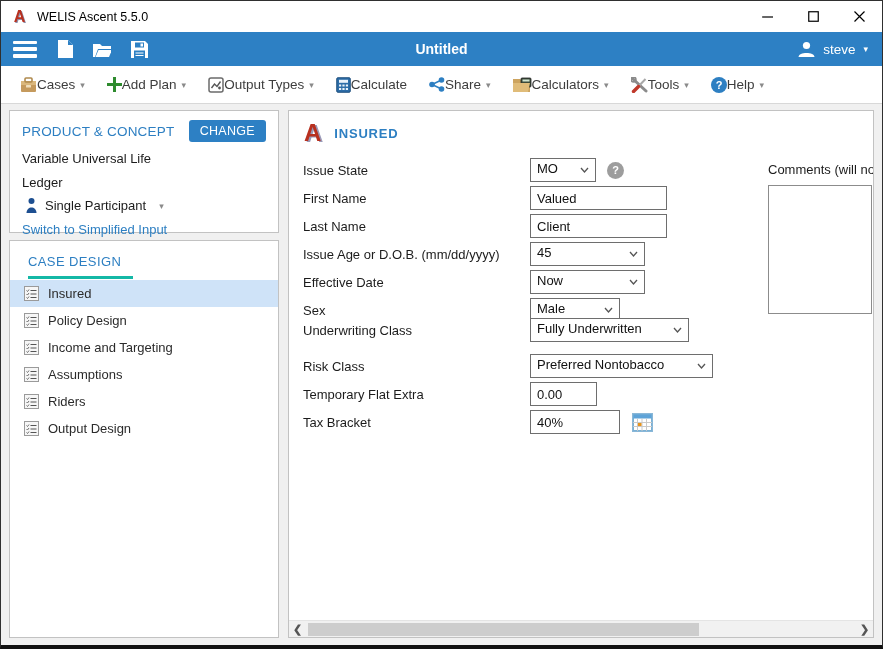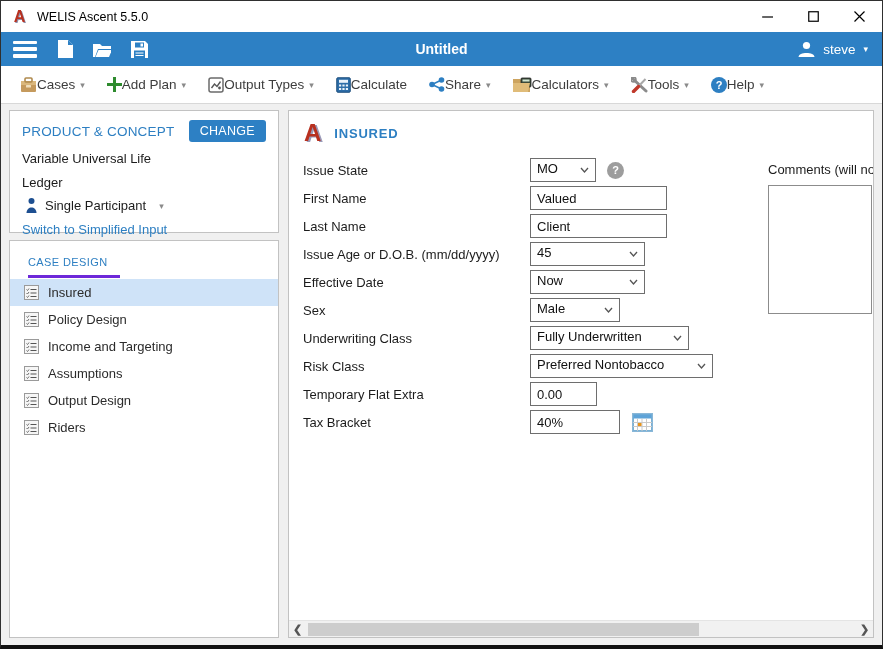--- a/index.html
+++ b/index.html
@@ -67,22 +67,22 @@
     font-size: 12.5px; font-family: "Liberation Sans", sans-serif;
     padding: 4px 11px; letter-spacing: .3px;
   }
   .pc-line { margin-top: 9px; font-size: 13px; color: #1c1c1c; }
   .participant-row { margin-top: 8px; display: flex; align-items: center; gap: 8px; padding-left: 4px; }
   .link { color: #2d7fc2; margin-top: 9px; font-size: 13px; cursor: pointer; }
   
   .casedesign-panel { left: 8px; top: 136px; width: 270px; height: 398px; padding-top: 13px; }
   .cd-title {
     display: inline-block; margin-left: 18px; color: #2d7fc2;
-    font-size: 11px; letter-spacing: .4px;
-    border-bottom: 3px solid #6d28d9; padding-bottom: 7px; padding-right: 12px;
+    font-size: 13px; letter-spacing: .4px;
+    border-bottom: 3px solid #14b8a6; padding-bottom: 7px; padding-right: 12px;
   }
   .cd-list { margin-top: 1px; }
   .cd-item { height: 27px; display: flex; align-items: center; gap: 9px; padding-left: 14px; color: #2b2b2b; }
   .cd-item.selected { background: #cfe3f8; }
   
   .main-panel { left: 287px; top: 6px; width: 586px; height: 528px; overflow: hidden; }
   .mp-head { position: absolute; left: 15px; top: 10px; display: flex; align-items: center; gap: 13px; }
   .mp-logo {
     font-weight: bold; font-size: 24px; color: #b8301f;
     text-shadow: 2px 1px 0 #9a9ab8; line-height: 24px;
@@ -322,29 +322,29 @@
               <path d="M6.5 4.5 H12.5 M6.5 8 H12.5 M6.5 11.5 H12.5" stroke="#555"></path>
             </svg>
           <span>Assumptions</span>
         </div>
         <div class="cd-item">
           <svg width="15" height="15">
               <rect x="0.5" y="0.5" width="14" height="14" fill="#f6f6f6" stroke="#9a9a9a"></rect>
               <path d="M2.5 4.5 L3.5 5.5 L5 3.5 M2.5 8 L3.5 9 L5 7 M2.5 11.5 L3.5 12.5 L5 10.5" stroke="#6d6d6d" fill="none"></path>
               <path d="M6.5 4.5 H12.5 M6.5 8 H12.5 M6.5 11.5 H12.5" stroke="#555"></path>
             </svg>
+          <span>Riders</span>
+        </div>
+        <div class="cd-item">
+          <svg width="15" height="15">
+              <rect x="0.5" y="0.5" width="14" height="14" fill="#f6f6f6" stroke="#9a9a9a"></rect>
+              <path d="M2.5 4.5 L3.5 5.5 L5 3.5 M2.5 8 L3.5 9 L5 7 M2.5 11.5 L3.5 12.5 L5 10.5" stroke="#6d6d6d" fill="none"></path>
+              <path d="M6.5 4.5 H12.5 M6.5 8 H12.5 M6.5 11.5 H12.5" stroke="#555"></path>
+            </svg>
           <span>Output Design</span>
-        </div>
-        <div class="cd-item">
-          <svg width="15" height="15">
-              <rect x="0.5" y="0.5" width="14" height="14" fill="#f6f6f6" stroke="#9a9a9a"></rect>
-              <path d="M2.5 4.5 L3.5 5.5 L5 3.5 M2.5 8 L3.5 9 L5 7 M2.5 11.5 L3.5 12.5 L5 10.5" stroke="#6d6d6d" fill="none"></path>
-              <path d="M6.5 4.5 H12.5 M6.5 8 H12.5 M6.5 11.5 H12.5" stroke="#555"></path>
-            </svg>
-          <span>Riders</span>
         </div>
       </div>
     </div>
 
     <div class="panel main-panel">
       <div class="mp-head">
         <span class="mp-logo">A</span>
         <span class="mp-title">INSURED</span>
       </div>
 
@@ -392,21 +392,21 @@
       <div class="frow" style="top:188px;">
         <span class="flabel">Sex</span>
         <div class="sel" style="width:90px;">
           <span>Male</span>
           <svg class="chev" width="9" height="6">
               <path d="M1 1 L4.5 5 L8 1" stroke="#555" fill="none" stroke-width="1.3"></path>
             </svg>
         </div>
       </div>
 
-      <div class="frow" style="top:216px;">
+      <div class="frow" style="top:208px;">
         <span class="flabel">Underwriting Class</span>
         <div class="sel" style="width:159px;">
           <span>Fully Underwritten</span>
           <svg class="chev" width="9" height="6">
               <path d="M1 1 L4.5 5 L8 1" stroke="#555" fill="none" stroke-width="1.3"></path>
             </svg>
         </div>
       </div>
 
       <div class="frow" style="top:244px;">

